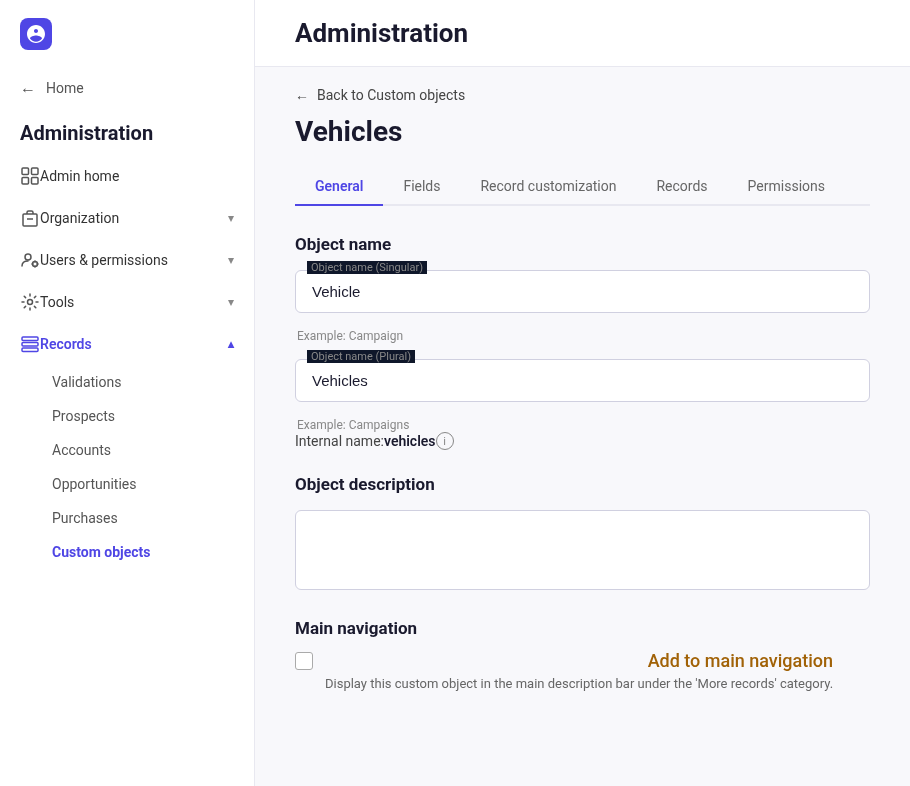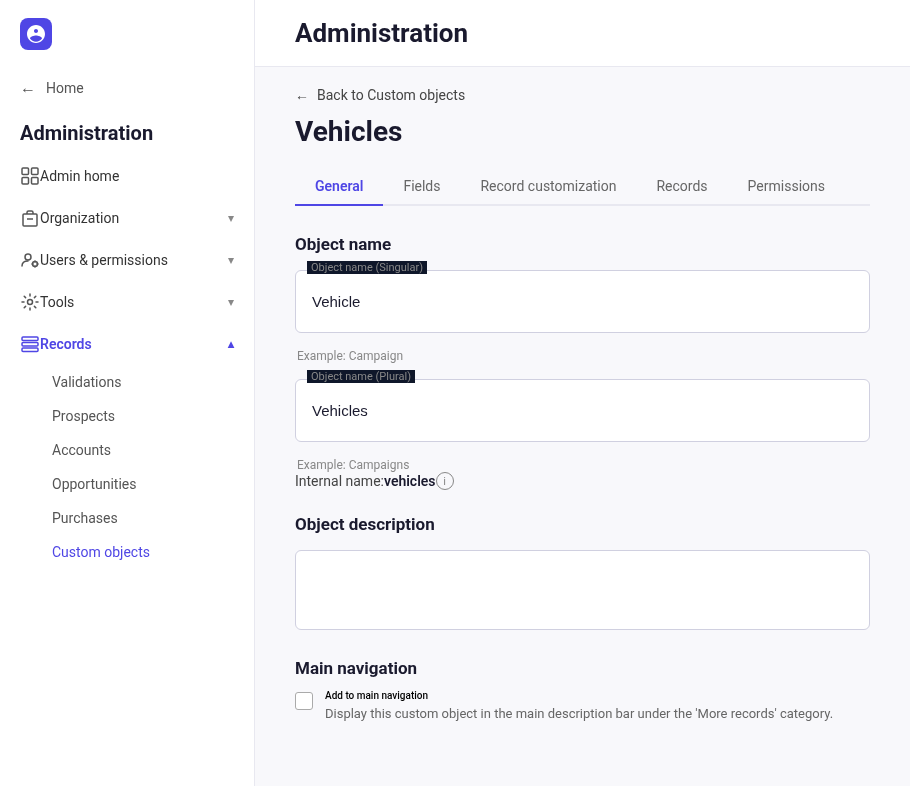--- a/index.html
+++ b/index.html
@@ -88,21 +88,21 @@
 
     .sub-nav-item {
       padding: 9px 20px 9px 0;
       font-size: 14px;
       color: #555;
       cursor: pointer;
     }
 
     .sub-nav-item.active {
       color: #4f46e5;
-      font-weight: 400;
+      font-weight: 700;
     }
 
     
     .main {
       flex: 1;
       display: flex;
       flex-direction: column;
       overflow: hidden;
     }
 
@@ -184,21 +184,21 @@
       left: 12px;
       background: #0f172a;
       padding: 0 4px;
       font-size: 11px;
       color: #888;
       z-index: 1;
     }
 
     .form-input {
       width: 100%;
-      padding: 22px 16px;
+      padding: 12px 16px;
       border: 1px solid #d0d0e0;
       border-radius: 6px;
       font-size: 15px;
       color: #1a1a2e;
       background: #ffffff;
       outline: none;
     }
 
     .field-example {
       font-size: 12px;
@@ -268,23 +268,24 @@
       cursor: pointer;
     }
 
     .checkbox-label-group {
       display: flex;
       flex-direction: column;
       gap: 4px;
     }
 
     .checkbox-label {
-      font-size: 10px;
-      color: #000000;
+      font-size: 18px;
+      color: #a16207;
       font-weight: 500;
+      text-align: right;
     }
 
     .checkbox-desc {
       font-size: 13px;
       color: #666;
       line-height: 1.4;
     }
   </style>
 </head>
 <body>

